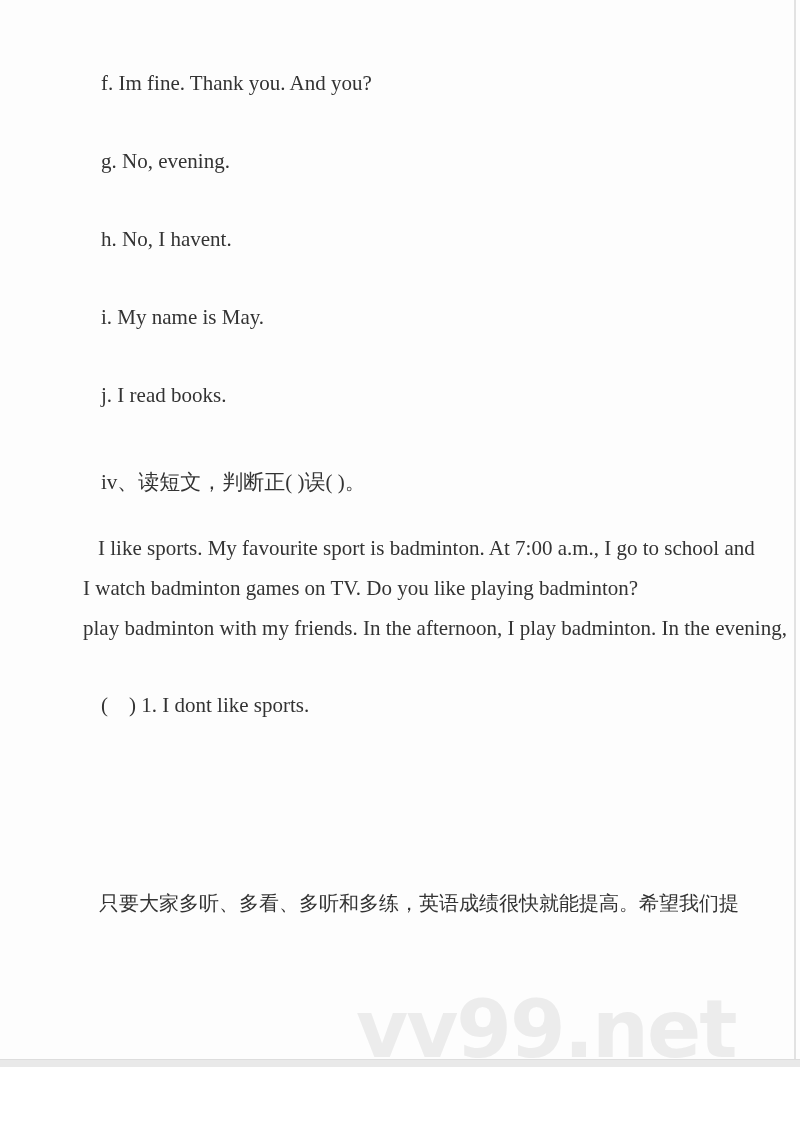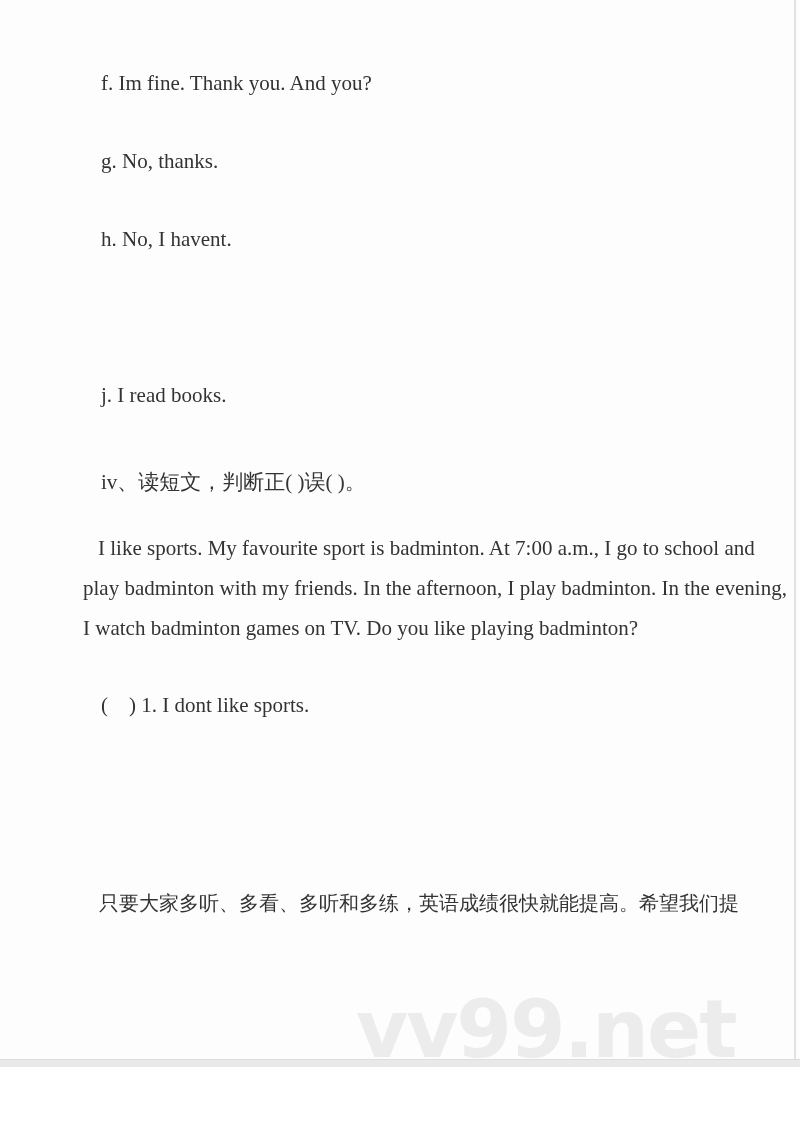--- a/index.html
+++ b/index.html
@@ -79,30 +79,31 @@
     background: #e9e9e9;
     border-top: 1px solid #dddddd;
   }
 </style>
 </head>
 <body>
 
 <div class="page">
 
   <div class="line" style="top:70px">f. Im fine. Thank you. And you?</div>
-  <div class="line" style="top:148px">g. No, thanks.</div>
+  <div class="line" style="top:148px">g. No, evening.</div>
   <div class="line" style="top:226px">h. No, I havent.</div>
+  <div class="line" style="top:304px">i. My name is May.</div>
   <div class="line" style="top:382px">j. I read books.</div>
 
   <div class="line" style="top:469px">iv、读短文，判断正( )误( )。</div>
 
   <div class="passage">
     <div class="pline indent">I like sports. My favourite sport is badminton. At 7:00 a.m., I go to school and</div>
+    <div class="pline">I watch badminton games on TV. Do you like playing badminton?</div>
     <div class="pline">play badminton with my friends. In the afternoon, I play badminton. In the evening,</div>
-    <div class="pline">I watch badminton games on TV. Do you like playing badminton?</div>
   </div>
 
   <div class="line" style="top:692px">(    ) 1. I dont like sports.</div>
 
   <div class="closing">
     <div class="cline indent">只要大家多听、多看、多听和多练，英语成绩很快就能提高。希望我们提</div>
   </div>
 
   <div class="watermark">vv99.net</div>
 

